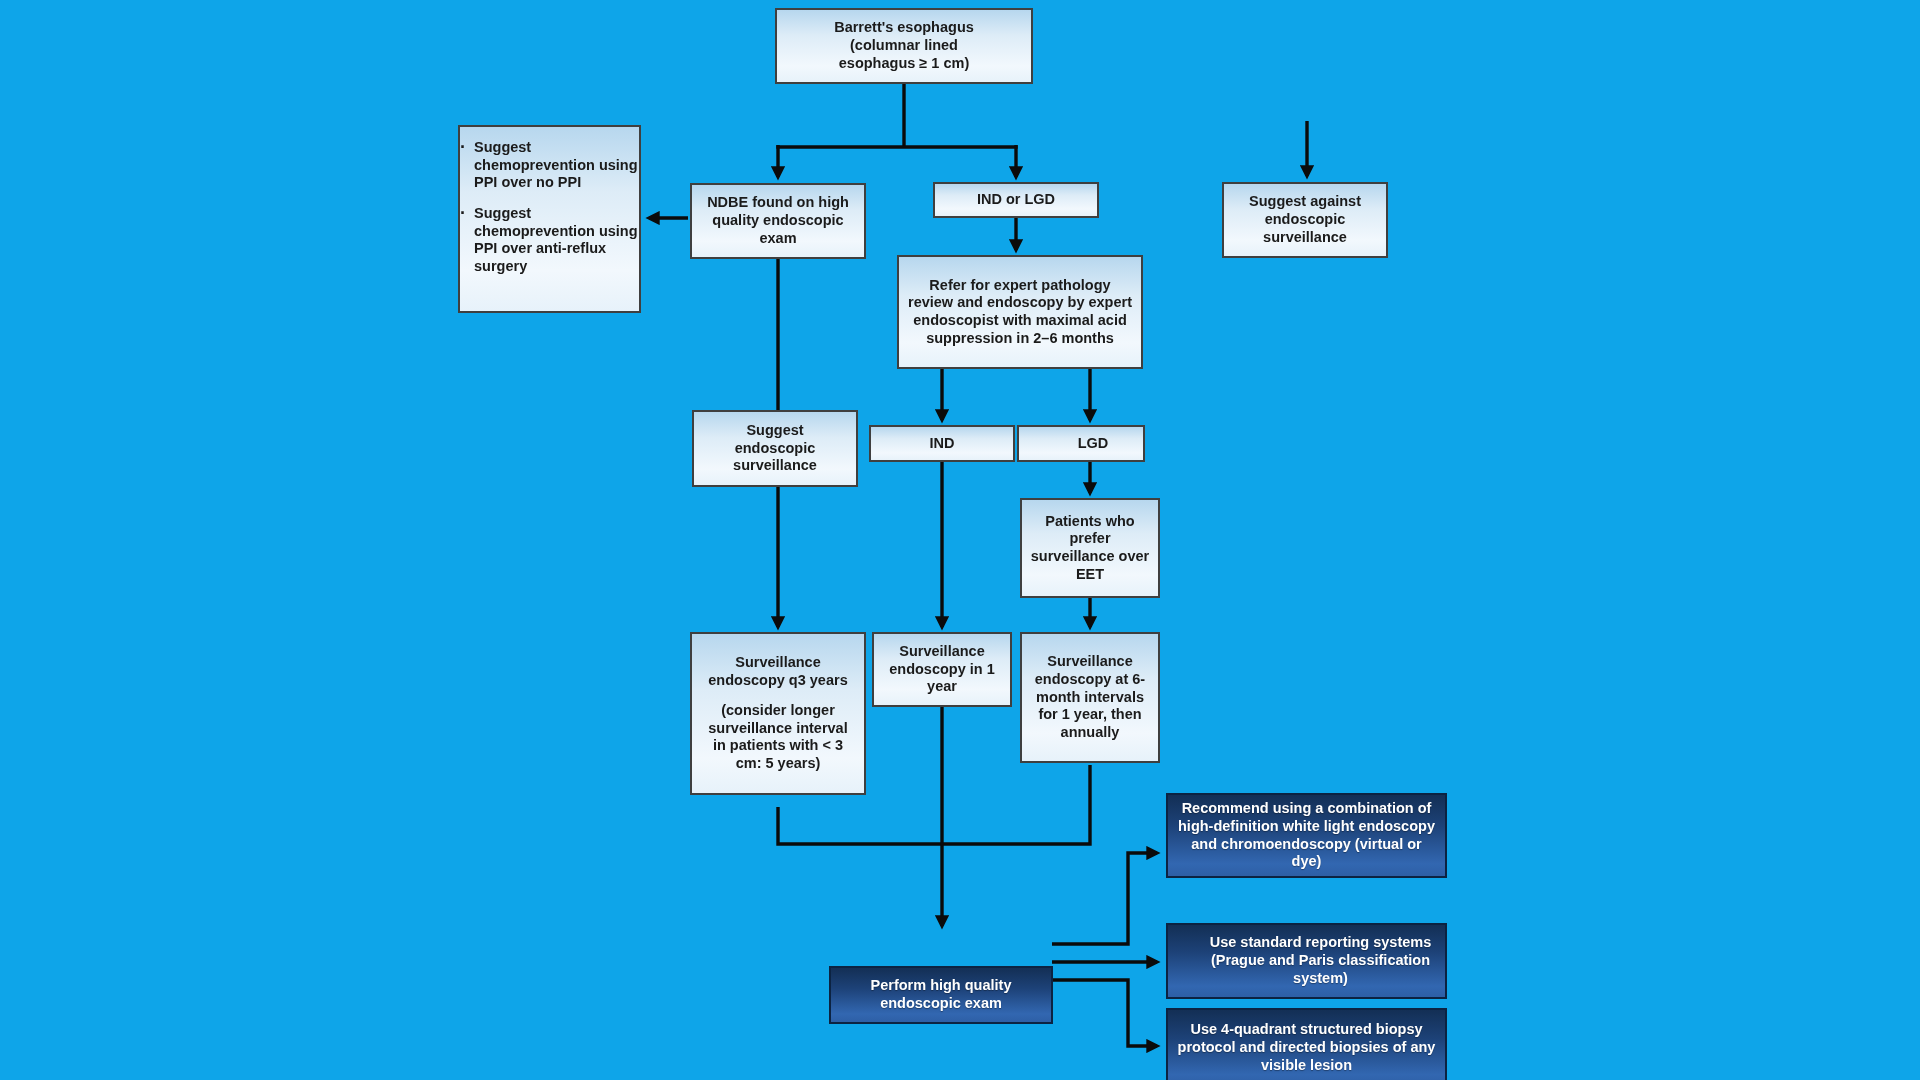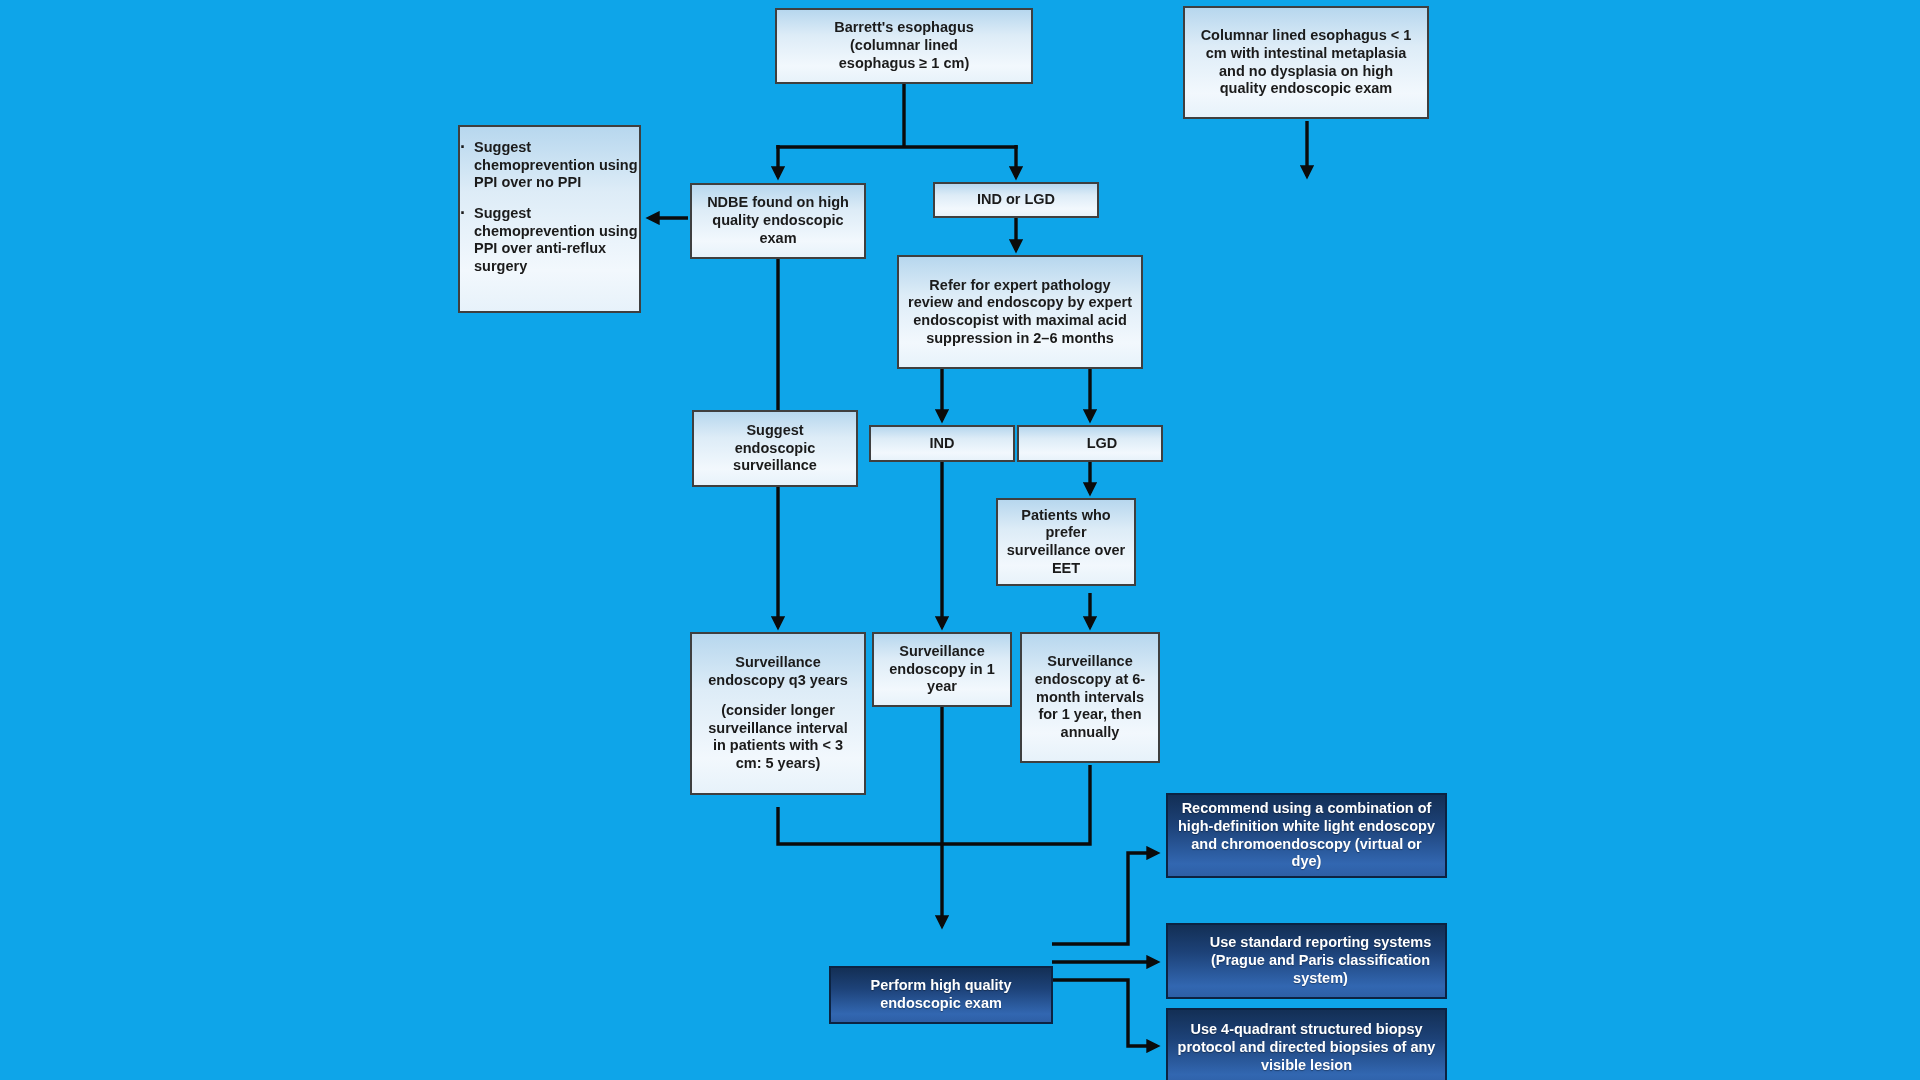--- a/index.html
+++ b/index.html
@@ -95,24 +95,24 @@
       <path d="M1052 944 L1128 944 L1128 853 L1157 853" marker-end="url(#ah)"></path>
       <path d="M1052 962 H1157" marker-end="url(#ah)"></path>
       <path d="M1052 980 L1128 980 L1128 1046 L1157 1046" marker-end="url(#ah)"></path>
     </g>
   </svg>
 
   <div class="node light" id="node-barretts" style="left:775px; top:8px; width:258px; height:76px;">
     <span class="inner">Barrett's esophagus (columnar lined esophagus ≥ 1 cm)</span>
   </div>
 
-  <div class="node light" id="node-columnar" style="left:1183px; top:6px; width:246px; height:113px;">
-    <span class="inner">Columnar lined esophagus &lt; 1 cm with intestinal metaplasia and no dysplasia on high quality endoscopic exam</span>
+
+  <div class="node light" id="node-suggest-against" style="left:1222px; top:182px; width:166px; height:76px;">
+    <span class="inner">Suggest against endoscopic surveillance</span>
   </div>
-
 
   <div class="node light" id="node-chemoprevention" style="left:458px; top:125px; width:183px; height:188px; justify-content:flex-start; padding:12px 0;">
     <ul class="bullets">
       <li>Suggest chemoprevention using PPI over no PPI</li>
       <li>Suggest chemoprevention using PPI over anti-reflux surgery</li>
     </ul>
   </div>
 
   <div class="node light" id="node-ndbe" style="left:690px; top:183px; width:176px; height:76px;">
     <span class="inner">NDBE found on high quality endoscopic exam</span>
@@ -127,25 +127,25 @@
   </div>
 
   <div class="node light" id="node-suggest-surveillance" style="left:692px; top:410px; width:166px; height:77px;">
     <span class="inner">Suggest endoscopic surveillance</span>
   </div>
 
   <div class="node light" id="node-ind" style="left:869px; top:425px; width:146px; height:37px;">
     <span class="inner">IND</span>
   </div>
 
-  <div class="node light" id="node-lgd" style="left:1017px; top:425px; width:146px; height:37px;padding-left:32px;">
+  <div class="node light" id="node-lgd" style="left:1017px; top:425px; width:128px; height:37px;padding-left:32px;">
     <span class="inner">LGD</span>
   </div>
 
-  <div class="node light" id="node-patients-prefer" style="left:996px; top:498px; width:140px; height:88px;align-items:center;">
+  <div class="node light" id="node-patients-prefer" style="left:1020px; top:498px; width:140px; height:100px;align-items:center;">
     <span class="inner">Patients who prefer surveillance over EET</span>
   </div>
 
   <div class="node light two-para" id="node-q3" style="left:690px; top:632px; width:176px; height:163px;">
     <span class="inner p1">Surveillance endoscopy q3 years</span>
     <span class="inner p2">(consider longer surveillance interval in patients with &lt; 3 cm: 5 years)</span>
   </div>
 
   <div class="node light" id="node-surv-1yr" style="left:872px; top:632px; width:140px; height:75px;">
     <span class="inner">Surveillance endoscopy in 1 year</span>

